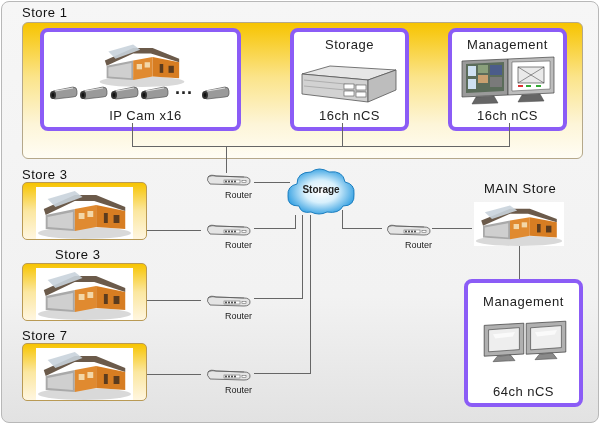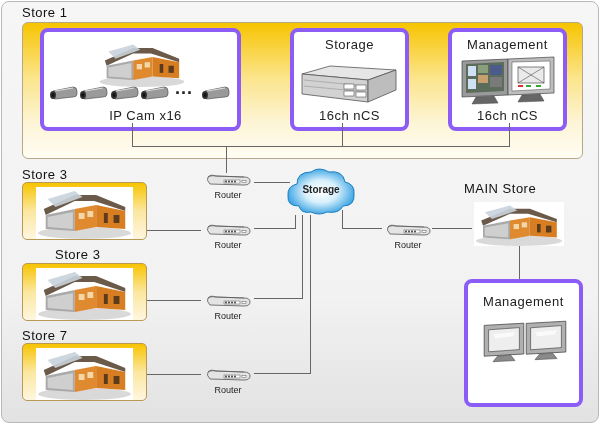--- a/index.html
+++ b/index.html
@@ -10,21 +10,21 @@
   .store-label { position:absolute; font-weight:normal; font-size:13px; color:#111; letter-spacing:0.5px; }
   .store1-panel { position:absolute; left:22px; top:22px; width:559px; height:135px; border:1px solid #b5a88a;
                   border-radius:6px; background:linear-gradient(#f7c400 0%, #fbe48a 40%, #fdf5d8 75%, #fffdf4 100%); }
   .card { position:absolute; background:#fff; border:4px solid #8b5cf6; border-radius:8px; }
   .card-label { position:absolute; left:0; right:0; text-align:center; font-size:13px; color:#222; letter-spacing:0.5px; }
   .store-thumb { position:absolute; width:123px; height:56px; border:1px solid #b99a55; border-radius:5px;
                  background:linear-gradient(#f7c400 0%, #fbe7a0 50%, #fff6e0 100%); }
   .thumb-img { position:absolute; left:13px; top:4px; width:97px; height:52px; background:#fff; }
   .line { position:absolute; background:#666; }
   .router { position:absolute; width:48px; height:30px; }
-  .router-label { position:absolute; top:18px; left:0; width:48px; text-align:center; font-size:9px; color:#222; }
+  .router-label { position:absolute; top:18px; left:0; width:48px; text-align:right; font-size:9px; color:#222; }
   svg { display:block; }
 </style>
 </head>
 <body>
 
 <svg width="0" height="0" style="position:absolute">
   <defs>
     <symbol id="house" viewBox="0 0 100 52">
       <rect x="0" y="0" width="100" height="52" fill="#ffffff"></rect>
       <ellipse cx="50" cy="46" rx="48" ry="6" fill="#d9d9d9"></ellipse>
@@ -216,26 +216,27 @@
         <stop offset="0%" stop-color="#ffffff"></stop>
         <stop offset="45%" stop-color="#d8f0fc"></stop>
         <stop offset="100%" stop-color="#2a9be0"></stop>
       </radialGradient>
     </defs>
     <path d="M14,40 Q2,40 3,30 Q2,20 12,18 Q12,6 26,6 Q34,0 44,6 Q58,4 60,16 Q70,18 69,28 Q70,40 58,40 Q54,48 42,46 Q34,50 26,46 Q16,48 14,40 Z" fill="url(#cg)" stroke="#1d7fc0" stroke-width="1"></path>
   </svg>
   <div style="position:absolute;left:0;top:18px;width:72px;text-align:center;font-size:10px;font-weight:bold;color:#222;">Storage</div>
 </div>
 
-<div class="store-label" style="left:464px;top:181px;">MAIN Store</div>
+<div class="store-label" style="left:484px;top:181px;">MAIN Store</div>
 <svg style="position:absolute;left:474px;top:202px;" width="90" height="44" viewBox="0 0 100 52" preserveAspectRatio="none">
     <use href="#house"></use>
   </svg>
 
 <div class="card" style="left:464px;top:279px;width:111px;height:120px;">
   <div class="card-label" style="top:11px;">Management</div>
   <svg style="position:absolute;left:14px;top:38px;" width="44" height="44">
       <use href="#monitor-plain"></use>
     </svg>
   <svg style="position:absolute;left:56px;top:36px;" width="44" height="44">
       <use href="#monitor-plain"></use>
     </svg>
+  <div class="card-label" style="top:101px;">64ch nCS</div>
 </div>
 
 </body></html>

